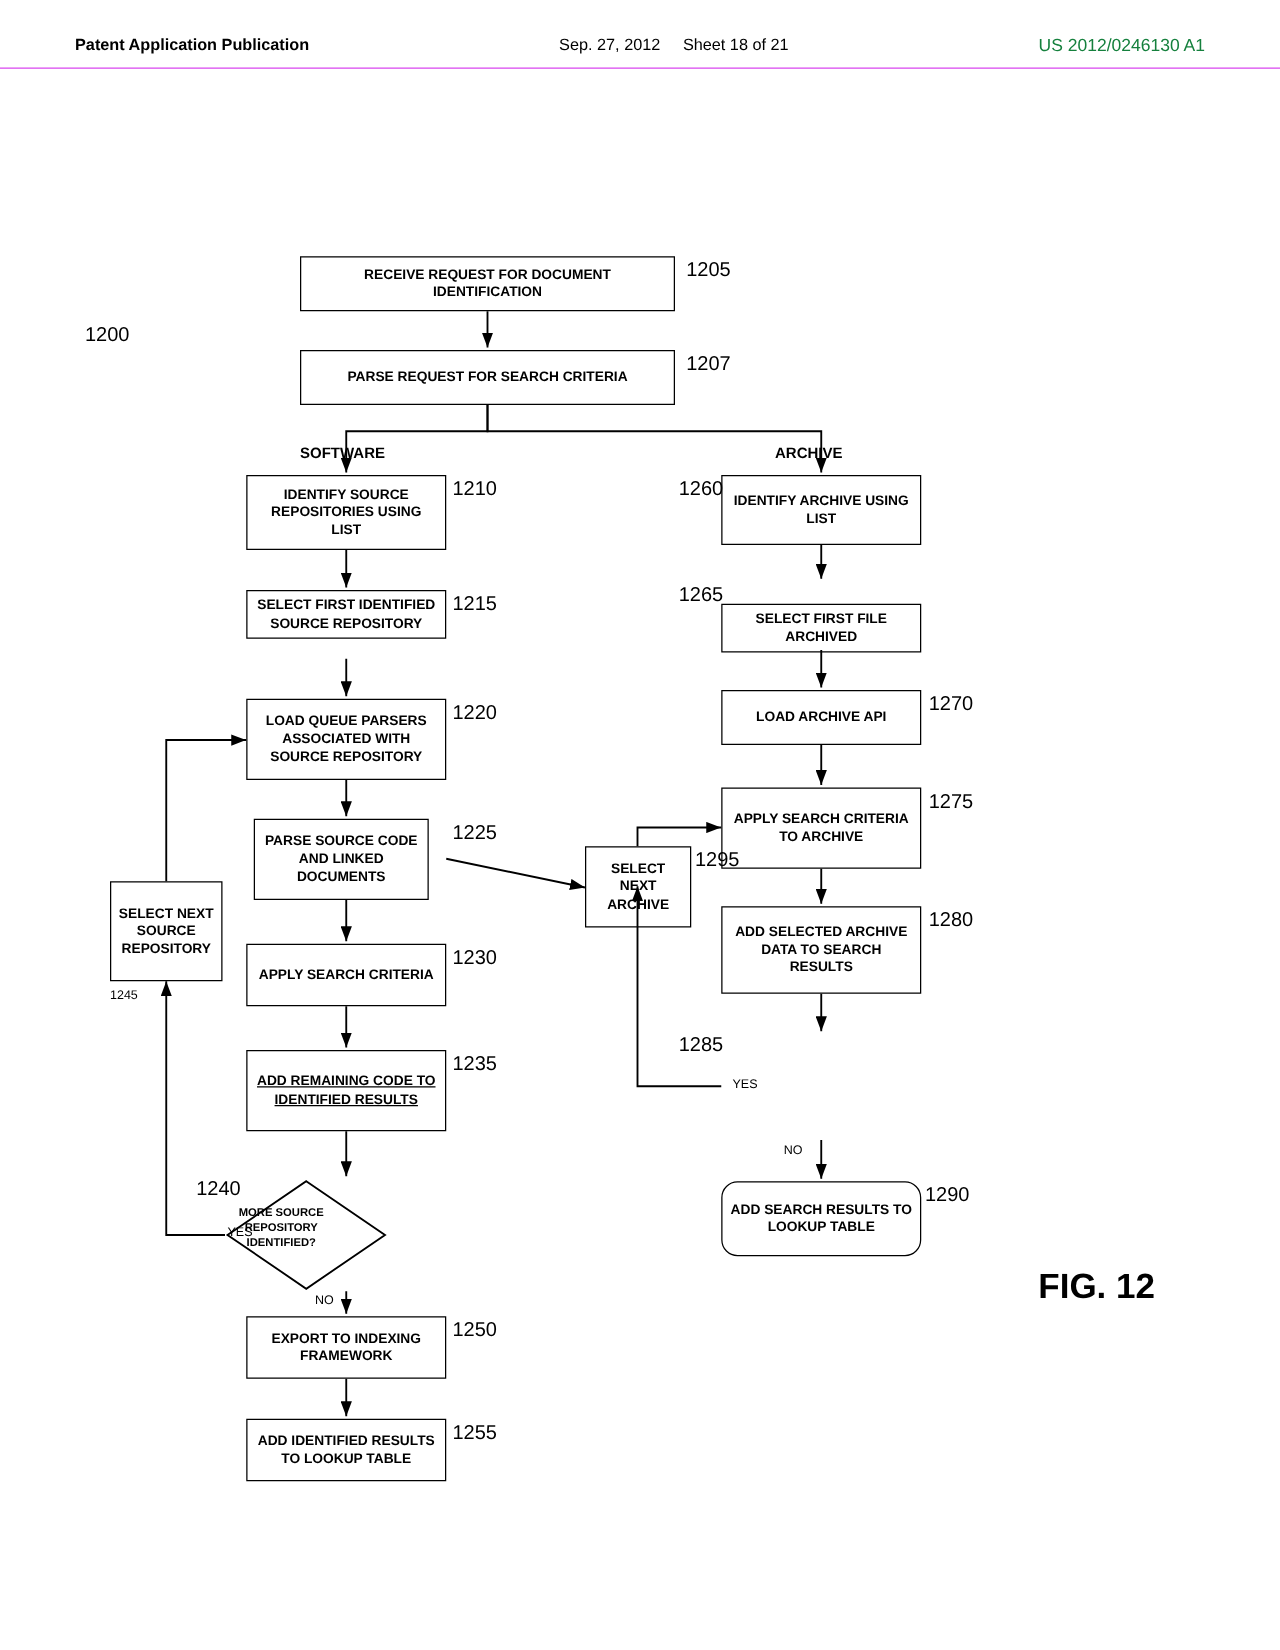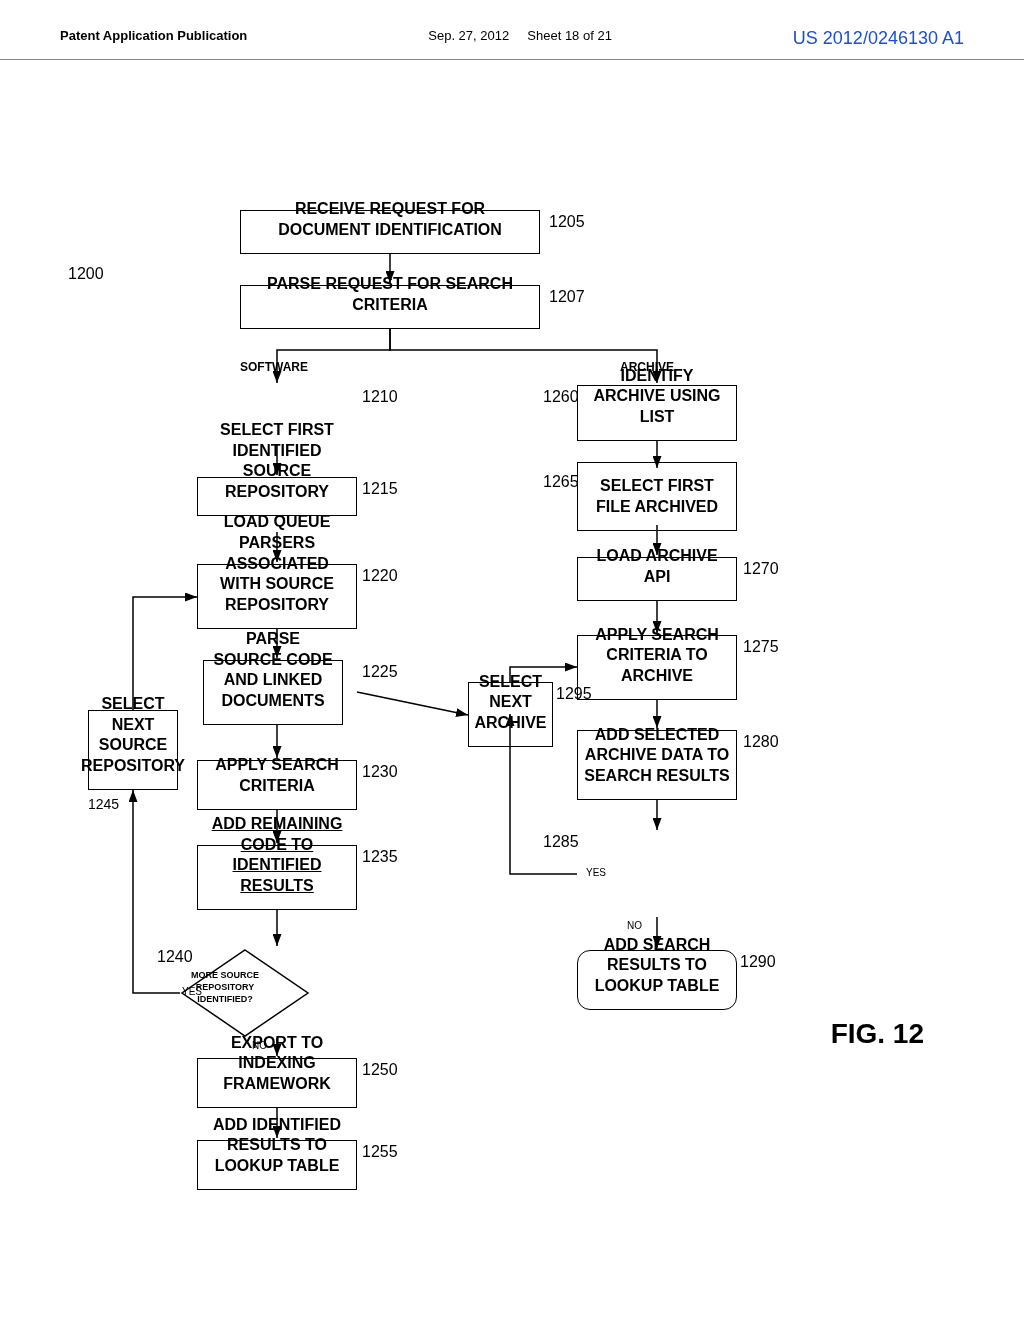--- a/index.html
+++ b/index.html
@@ -29,40 +29,40 @@
       font-size: 13px;
       font-weight: bold;
       color: #000;
     }
     .header-center {
       font-size: 13px;
       color: #000;
       text-align: center;
     }
     .header-right {
-      font-size: 18px;
-      color: #1d4ed8;
+      font-size: 14px;
+      color: #15803d;
     }
     
     .flowchart {
       position: relative;
       width: 100%;
       height: 1200px;
       margin-top: 10px;
     }
     
     .box {
       position: absolute;
       border: 1.5px solid #000;
       background: #fff;
       display: flex;
-      align-items: flex-end;
+      align-items: center;
       justify-content: center;
       text-align: center;
-      font-size: 16px;
+      font-size: 11px;
       font-weight: bold;
       line-height: 1.3;
       padding: 12px 6px;
     }
     .diamond {
       position: absolute;
       width: 90px;
       height: 80px;
       display: flex;
       align-items: center;
@@ -129,33 +129,36 @@
 
     <div class="box" style="left:240px; top:215px; width:300px; height:44px;">
       <span>PARSE REQUEST FOR SEARCH CRITERIA</span>
     </div>
     <div class="label" style="left:549px; top:218px;">1207</div>
 
     <div class="label" style="left:240px; top:290px; font-weight:bold; font-size:12px;">SOFTWARE</div>
 
     <div class="label" style="left:620px; top:290px; font-weight:bold; font-size:12px;">ARCHIVE</div>
 
+    <div class="box" style="left:197px; top:315px; width:160px; height:60px;">
+      <span>IDENTIFY SOURCE REPOSITORIES USING LIST</span>
+    </div>
     <div class="label" style="left:362px; top:318px;">1210</div>
 
     <div class="box" style="left:577px; top:315px; width:160px; height:56px;">
       <span>IDENTIFY ARCHIVE USING LIST</span>
     </div>
     <div class="label" style="left:543px; top:318px;">1260</div>
 
     <div class="box" style="left:197px; top:407px; width:160px; height:39px;">
       <span>SELECT FIRST IDENTIFIED SOURCE REPOSITORY</span>
     </div>
     <div class="label" style="left:362px; top:410px;">1215</div>
 
-    <div class="box" style="left:577px; top:392px; width:160px; height:69px;">
+    <div class="box" style="left:577px; top:418px; width:160px; height:39px;">
       <span>SELECT FIRST FILE ARCHIVED</span>
     </div>
     <div class="label" style="left:543px; top:403px;">1265</div>
 
     <div class="box" style="left:197px; top:494px; width:160px; height:65px;">
       <span>LOAD QUEUE PARSERS ASSOCIATED WITH SOURCE REPOSITORY</span>
     </div>
     <div class="label" style="left:362px; top:497px;">1220</div>
 
     <div class="box" style="left:577px; top:487px; width:160px; height:44px;">
@@ -195,21 +198,21 @@
 
     <div class="label" style="left:543px; top:763px;">1285</div>
 
     <div class="label" style="left:586px; top:797px; font-size:10px;">YES</div>
 
     <div class="label" style="left:627px; top:850px; font-size:10px;">NO</div>
 
     <div class="box" style="left:88px; top:640px; width:90px; height:80px;">
       <span>SELECT NEXT SOURCE REPOSITORY</span>
     </div>
-    <div class="label" style="left:88px; top:726px; font-size:14px;">1245</div>
+    <div class="label" style="left:88px; top:726px; font-size:10px;">1245</div>
 
     <div class="diamond" style="left:180px; top:878px;">
       <svg width="130" height="90" viewBox="0 0 130 90">
         <polygon points="65,2 128,45 65,88 2,45" fill="white" stroke="black" stroke-width="1.5"></polygon>
       </svg>
       <div class="diamond-text" style="width:90px; font-size:9px;">MORE SOURCE REPOSITORY IDENTIFIED?</div>
     </div>
     <div class="label" style="left:157px; top:878px;">1240</div>
 
     <div class="label" style="left:182px; top:916px; font-size:10px;">YES</div>

